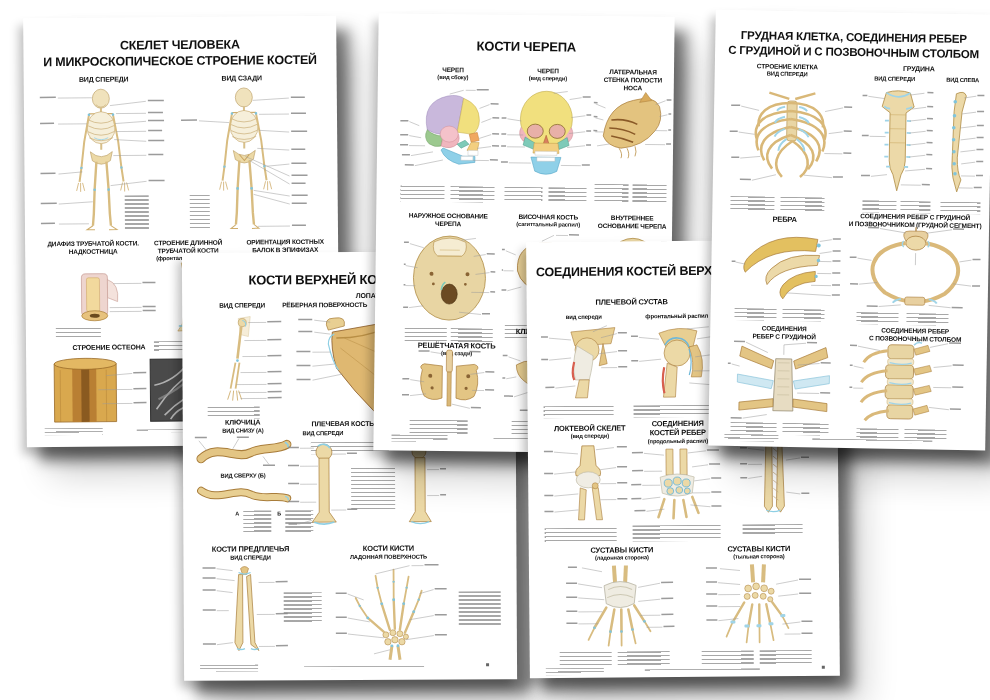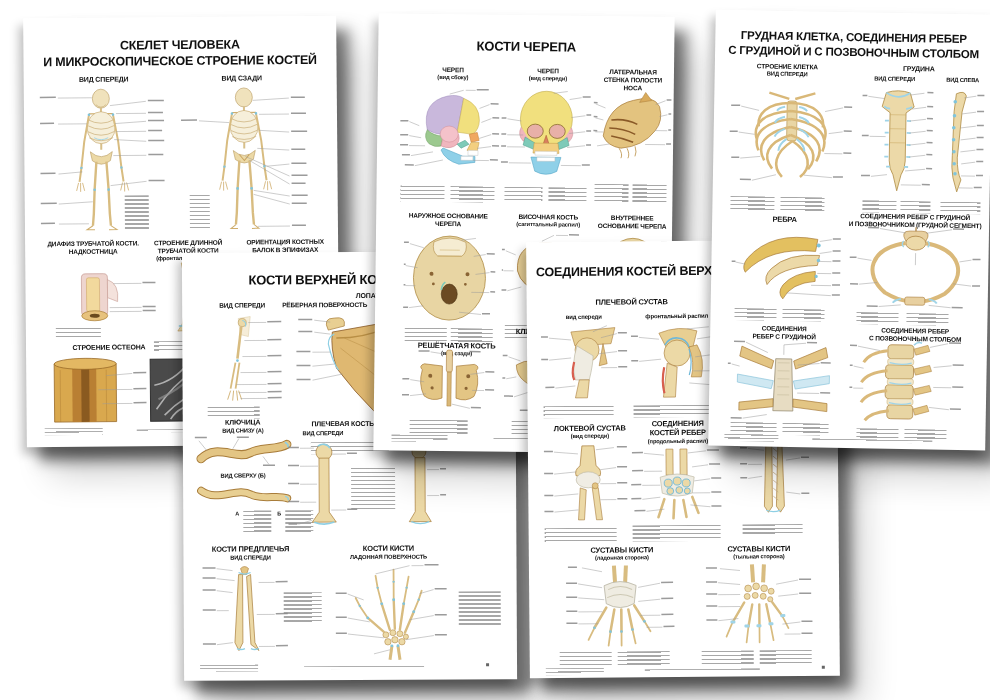--- a/index.html
+++ b/index.html
@@ -632,21 +632,21 @@
           <rect x="81" y="30.5" width="8" height="1.5"></rect>
           <rect x="81" y="46.5" width="8" height="1.5"></rect>
           <rect x="81" y="60.5" width="8" height="1.5"></rect>
         <rect x="0" y="12" width="7" height="1.5"></rect>
           <rect x="0" y="36.5" width="7" height="1.5"></rect>
       </g>
     </svg>
     <div class="leg" style="left:106px;top:164px;width:80px;height:12px;"></div>
 
     <div class="hd" style="left:12px;top:182px;width:100px;font-size:7.5px;">
-      <span>ЛОКТЕВОЙ СУСТАВ</span>
+      <span>ЛОКТЕВОЙ СКЕЛЕТ</span>
       <span class="sub">(вид спереди)</span>
     </div>
     <svg class="fig" style="left:14px;top:202px" width="90" height="80" viewBox="0 0 90 80">
       <path d="M40,2 L52,2 L54,22 Q60,26 58,32 L34,32 Q32,26 38,22 Z" fill="#ecd9a6" stroke="#a87c3a" stroke-width=".7"></path>
       <path d="M36,32 Q46,44 56,32" fill="#efece2" stroke="#c0bca8" stroke-width=".8"></path>
       <ellipse cx="46" cy="36" rx="12" ry="8" fill="#f0ede4" stroke="#c0bca8" stroke-width=".7"></ellipse>
       <path d="M38,44 L36,76 L42,76 L44,46 Z" fill="#ecd9a6" stroke="#a87c3a" stroke-width=".6"></path>
       <path d="M50,44 L54,76 L60,76 L56,44 Z" fill="#ecd9a6" stroke="#a87c3a" stroke-width=".6"></path>
       <circle cx="53" cy="42" r="3" fill="#e3c584" stroke="#a87c3a" stroke-width=".5"></circle>
       <g class="ll">

